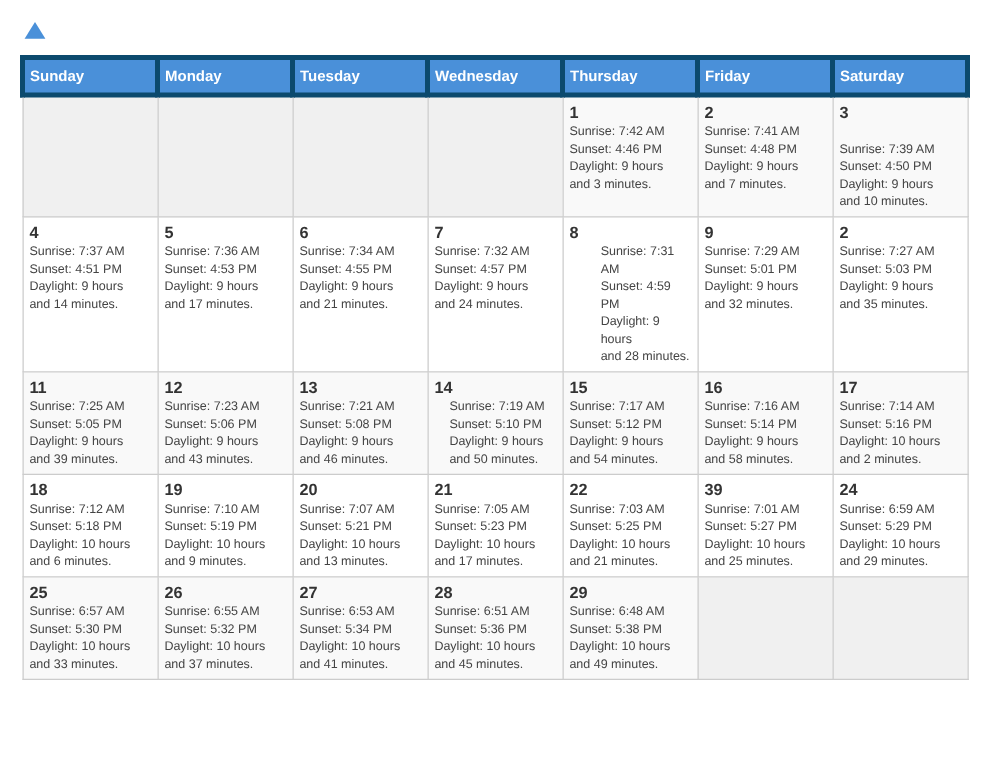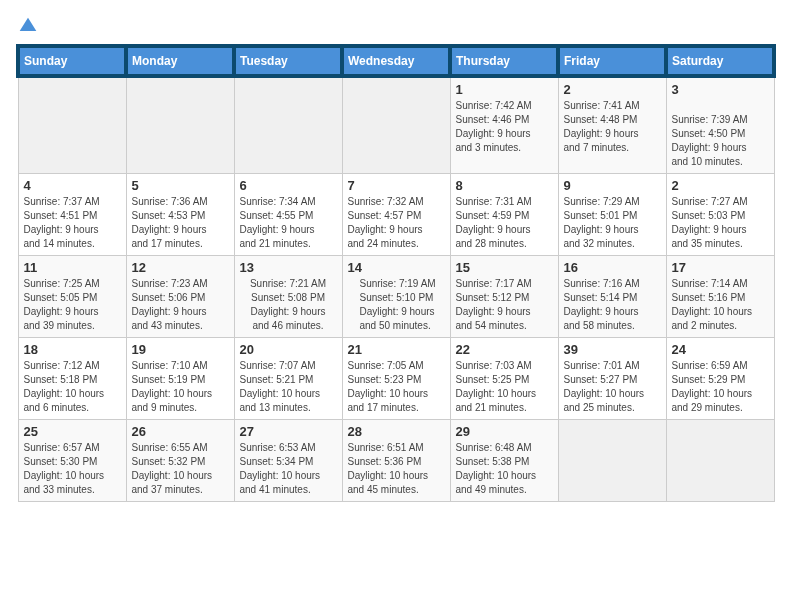--- a/index.html
+++ b/index.html
@@ -180,21 +180,21 @@
         </td>
         <td>
           <span class="day-number">7</span>
           <div class="day-info" style="white-space: pre-line;">Sunrise: 7:32 AM
 Sunset: 4:57 PM
 Daylight: 9 hours
 and 24 minutes.</div>
         </td>
         <td>
           <span class="day-number">8</span>
-          <div class="day-info" style="white-space: pre-line;">Sunrise: 7:31 AM
+          <div class="day-info" style="white-space: pre-line; margin-left: 25px;">Sunrise: 7:31 AM
 Sunset: 4:59 PM
 Daylight: 9 hours
 and 28 minutes.</div>
         </td>
         <td>
           <span class="day-number">9</span>
           <div class="day-info" style="white-space: pre-line;">Sunrise: 7:29 AM
 Sunset: 5:01 PM
 Daylight: 9 hours
 and 32 minutes.</div>
@@ -217,21 +217,21 @@
         </td>
         <td>
           <span class="day-number">12</span>
           <div class="day-info" style="white-space: pre-line;">Sunrise: 7:23 AM
 Sunset: 5:06 PM
 Daylight: 9 hours
 and 43 minutes.</div>
         </td>
         <td>
           <span class="day-number">13</span>
-          <div class="day-info" style="white-space: pre-line; text-align: center;">Sunrise: 7:21 AM
+          <div class="day-info" style="white-space: pre-line;">Sunrise: 7:21 AM
 Sunset: 5:08 PM
 Daylight: 9 hours
 and 46 minutes.</div>
         </td>
         <td>
           <span class="day-number">14</span>
           <div class="day-info" style="white-space: pre-line; margin-left: 12px;">Sunrise: 7:19 AM
 Sunset: 5:10 PM
 Daylight: 9 hours
 and 50 minutes.</div>

